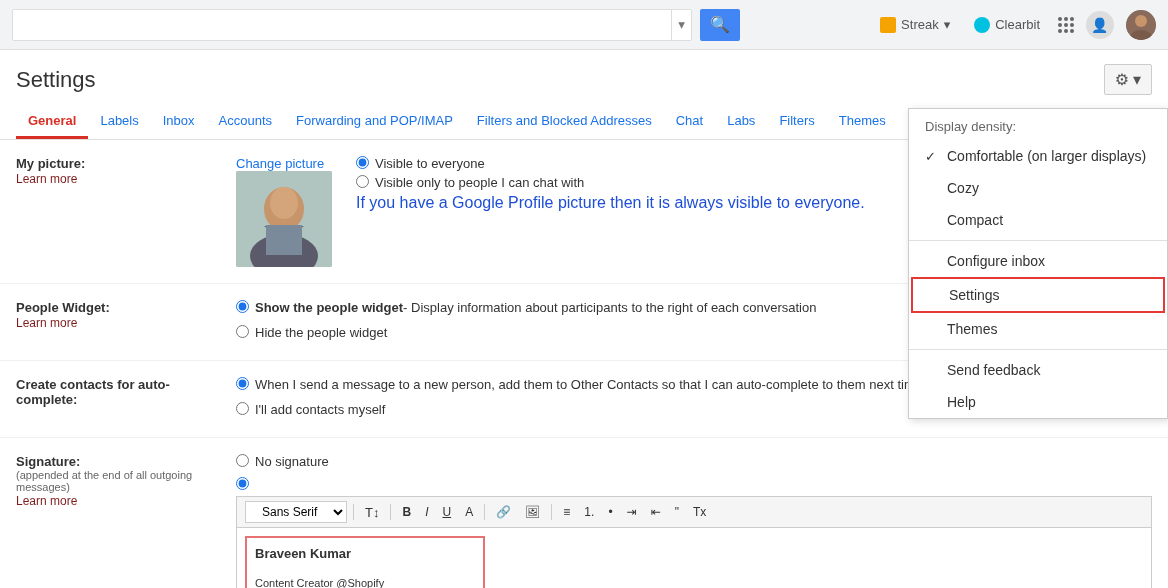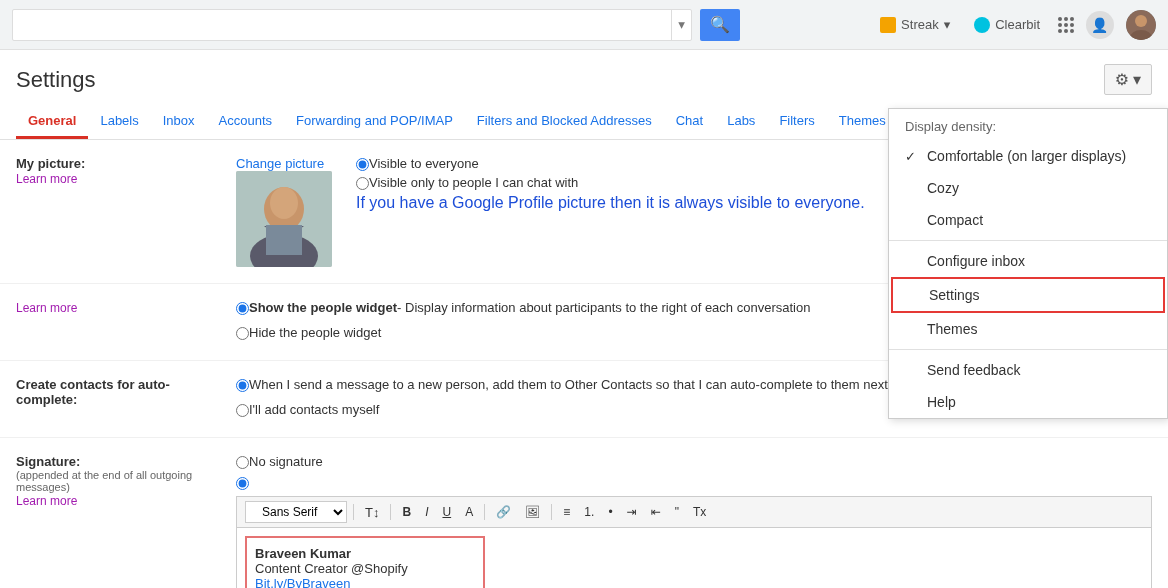--- a/index.html
+++ b/index.html
@@ -177,21 +177,21 @@
       width: 220px;
       min-width: 220px;
       padding-right: 20px;
     }
     .settings-label-col .label-title {
       font-weight: bold;
       font-size: 13px;
       color: #333;
     }
     .settings-label-col .learn-more {
-      color: #a21caf;
+      color: #7f1d1d;
       font-size: 12px;
       cursor: pointer;
       text-decoration: none;
     }
     .settings-content-col {
       flex: 1;
     }
 
     
     .picture-section {
@@ -207,21 +207,21 @@
       display: block;
     }
     .profile-photo {
       width: 96px; height: 96px;
       background: #ccc;
       border-radius: 2px;
       overflow: hidden;
       display: flex; align-items: center; justify-content: center;
     }
     .radio-options { margin-left: 8px; }
-    .radio-row { display: flex; align-items: flex-end; margin-bottom: 4px; font-size: 13px; }
+    .radio-row { display: flex; align-items: flex-start; gap: 6px; margin-bottom: 4px; font-size: 13px; }
     .radio-row input[type=radio] { accent-color: #1a73e8; }
     .radio-description { font-size: 16px; color: #1d4ed8; margin-top: 4px; margin-left: 0; }
 
     
     .radio-group { display: flex; flex-direction: column; gap: 6px; }
 
     
     .signature-toolbar {
       background: #f5f5f5;
       border: 1px solid #ccc;
@@ -256,29 +256,29 @@
       background: white;
       font-size: 13px;
     }
     .sig-content-box {
       border: 2px solid #e57373;
       padding: 8px;
       display: inline-block;
       min-width: 240px;
     }
     .sig-name { font-weight: bold; font-size: 13px; }
-    .sig-title { font-size: 13px; color: #333; }
+    .sig-title { font-size: 11px; color: #333; margin-top: 16px; }
     .sig-link { color: #1a73e8; text-decoration: none; cursor: pointer; font-size: 13px; }
 
     
     #dropdown-menu {
       position: absolute;
       top: 108px;
       right: 0px;
-      width: 280px;
+      width: 260px;
       background: white;
       border: 1px solid #ccc;
       box-shadow: 2px 2px 8px rgba(0,0,0,0.15);
       z-index: 100;
       font-size: 14px;
     }
     .menu-section-title {
       padding: 10px 16px 6px;
       color: #666;
       font-size: 13px;
@@ -397,20 +397,21 @@
             <span>Visible only to people I can chat with</span>
           </div>
           <div class="radio-description">If you have a Google Profile picture then it is always visible to everyone.</div>
         </div>
       </div>
     </div>
   </div>
 
   <div class="settings-row">
     <div class="settings-label-col">
+      <div class="label-title">People Widget:</div>
       <a class="learn-more">Learn more</a>
     </div>
     <div class="settings-content-col">
       <div class="radio-group">
         <div class="radio-row">
           <input type="radio" name="people" checked="" style="">
           <span><strong>Show the people widget</strong><span>- Display information about participants to the right of each conversation</span></span>
         </div>
         <div class="radio-row">
           <input type="radio" name="people" style="">

